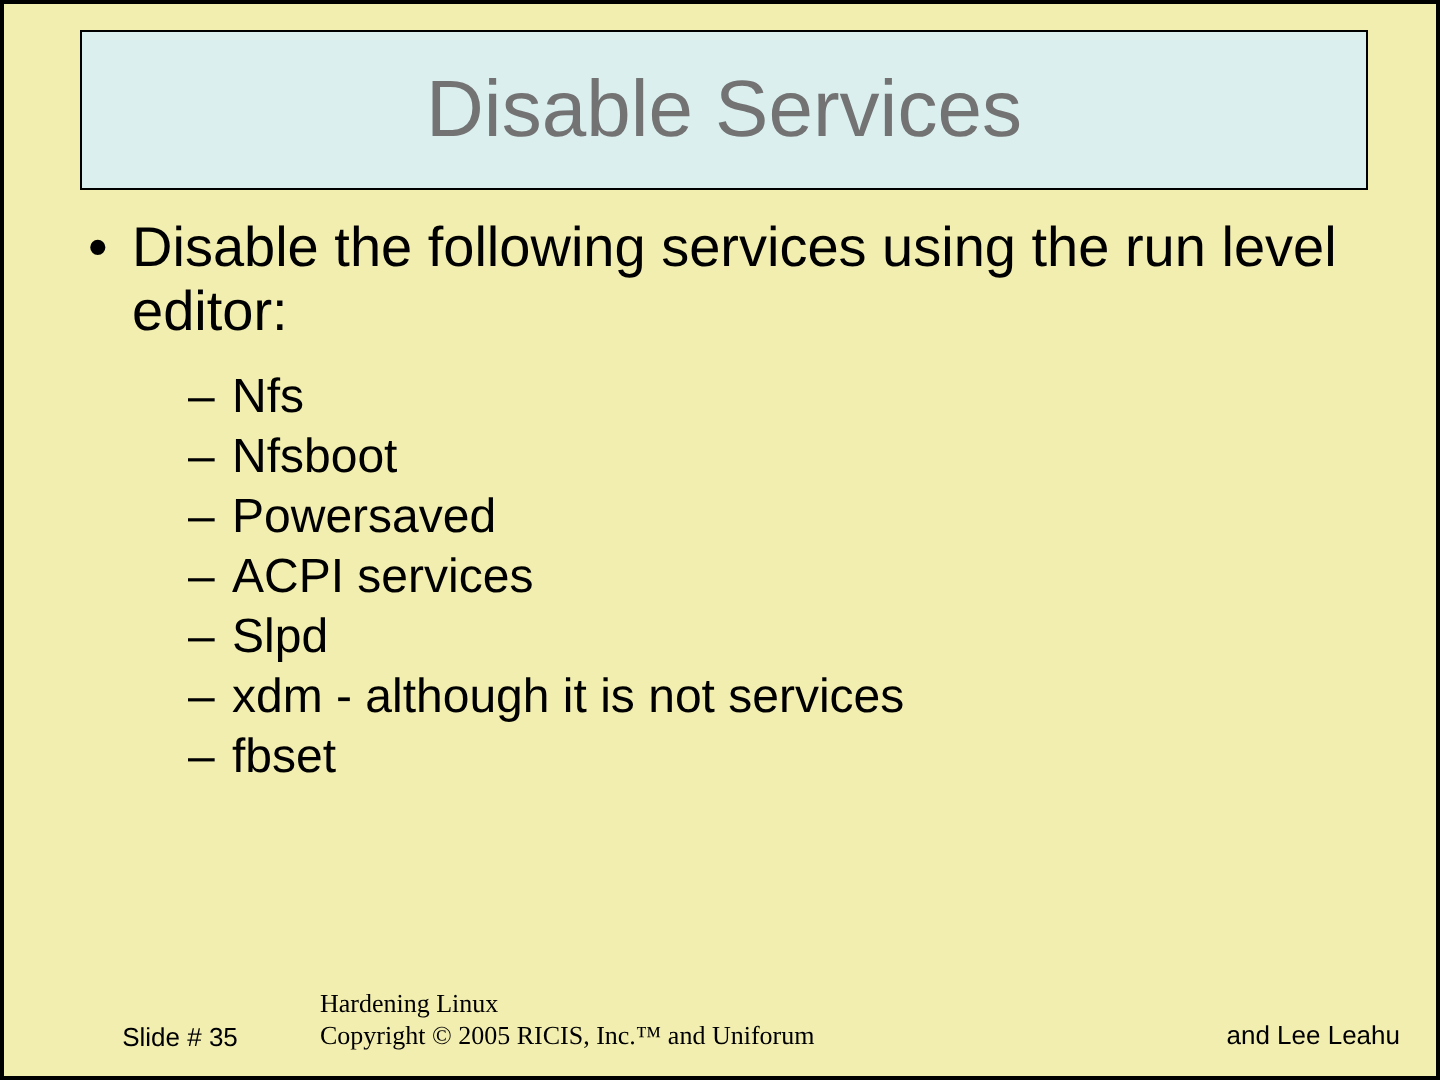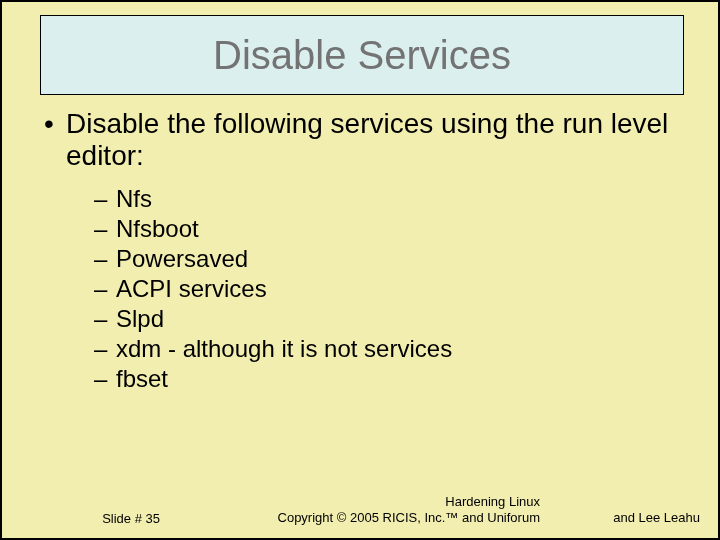--- a/index.html
+++ b/index.html
@@ -72,22 +72,22 @@
     left: 0;
     bottom: 12px;
     width: 100%;
     display: flex;
     justify-content: space-between;
     align-items: flex-end;
     padding: 0 18px;
     font-size: 13px;
     color: #000;
   }
-  .footer-left { width: 140px; text-align: right; }
-  .footer-center { flex: 1; text-align: right; line-height: 1.25; }
+  .footer-left { width: 140px; text-align: center; }
+  .footer-center { flex: 1; text-align: left; line-height: 1.25; font-family: Liberation Serif, serif; }
   .footer-right { width: 160px; text-align: right; line-height: 1.25; }
 </style>
 </head>
 <body>
 
 <div class="slide">
 
   <div class="title-box">
     <div class="title-text">Disable Services</div>
   </div>

